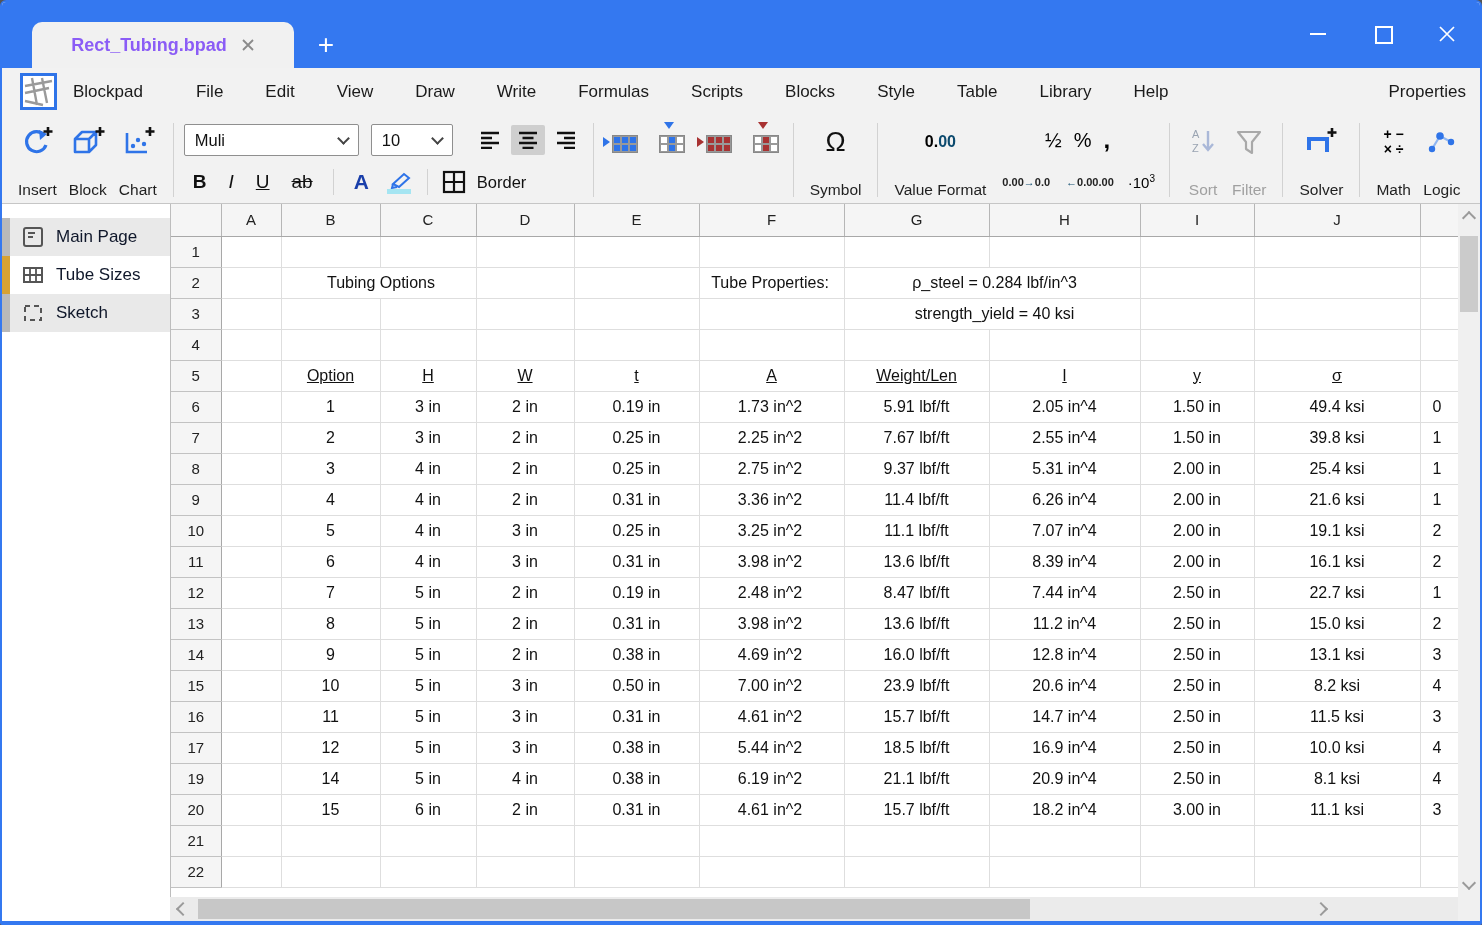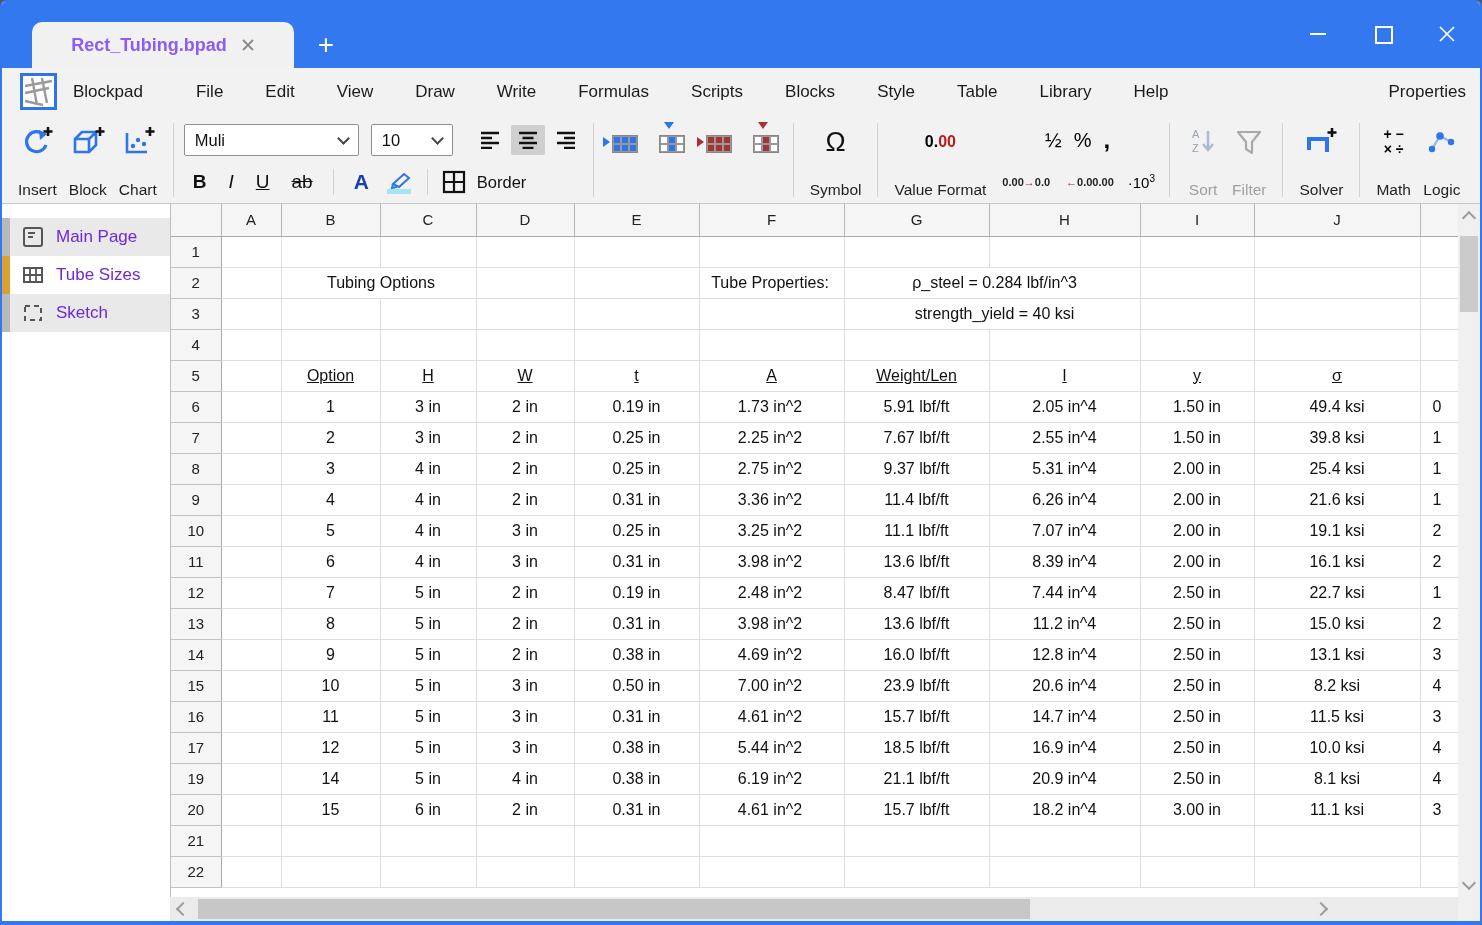--- a/index.html
+++ b/index.html
@@ -54,36 +54,36 @@
     background:#fff; border:1px solid #8f8f8f; border-radius:2px; height:32px;
     display:flex; align-items:center; justify-content:space-between;
     padding:0 10px; font-size:16.5px; color:#111;
   }
   .chev { width:9px; height:9px; border-right:2px solid #444; border-bottom:2px solid #444; transform:rotate(45deg); margin-top:-4px; }
   .fmt-btn { font-size:19px; color:#111; padding:0 9px; }
   .abtn { width:34px; height:30px; display:flex; align-items:center; justify-content:center; border-radius:2px; }
   .abtn.active { background:#cfcfcf; }
   .mini-sep { width:1px; height:26px; background:#d2d2d2; margin:0 7px; }
   .stack2 { display:flex; align-items:center; font-size:11px; line-height:12px; color:#222; font-weight:bold; padding:0 6px; }
-  .blue { color:#b91c1c; }
+  .blue { color:#0c4a6e; }
   .gridicon { display:inline-grid; grid-template-columns:repeat(3,8px); grid-template-rows:repeat(2,8px); border:1px solid #888; background:#fff; }
   .gridicon span { border:1px solid #999; }
   .gi-wrap { position:relative; padding:6px 4px 0 8px; }
   .tri-l { position:absolute; left:-1px; top:13px; width:0; height:0; border-top:5px solid transparent; border-bottom:5px solid transparent; border-left:7px solid #2f74e8; }
   .tri-t { position:absolute; left:13px; top:-2px; width:0; height:0; border-left:5px solid transparent; border-right:5px solid transparent; border-top:7px solid #2f74e8; }
   .red .tri-l { border-left-color:#a83232; }
   .red .tri-t { border-top-color:#a83232; }
   
   .main { position:relative; height:717px; background:#fff; }
   .sidebar { position:absolute; left:0; top:0; width:168px; bottom:0; background:#fff; padding-top:14px; }
   .side-item { height:38px; display:flex; align-items:center; gap:12px; background:#e9e9e9; position:relative; padding-left:20px; cursor:default; }
   .side-item .strip { position:absolute; left:0; top:0; bottom:0; width:8px; background:#b9b9b9; }
   .side-item.selected { background:#fff; }
   .side-item.selected .strip { background:#d7a233; }
-  .side-item .slabel { font-size:17px; color:#6d28d9; }
+  .side-item .slabel { font-size:17px; color:#0f172a; }
   .gridwrap { position:absolute; left:168px; top:0; width:1288px; height:693px; overflow:hidden; background:#fff; border-left:1px solid #bdbdbd; }
   table.sheet { border-collapse:collapse; table-layout:fixed; width:1288px; }
   table.sheet th, table.sheet td { height:31px; font-size:16px; font-weight:normal; color:#111; overflow:hidden; white-space:nowrap; }
   table.sheet thead th { height:32px; background:#f5f5f5; border-right:1px solid #b6b6b6; border-bottom:1px solid #a8a8a8; font-size:15px; color:#222; }
   table.sheet th.rh { background:#f5f5f5; border-right:1px solid #a8a8a8; border-bottom:1px solid #c2c2c2; font-size:15px; color:#222; }
   table.sheet td { border-right:1px solid #dedede; border-bottom:1px solid #dedede; text-align:center; }
   td.al { text-align:left; padding-left:5px; }
   td.ar { text-align:right; padding-right:3px; }
   td.kpart { text-align:right; padding-right:5px; }
   td.title-cell { font-weight:bold; font-size:21px; text-align:left; padding-left:5px; }

